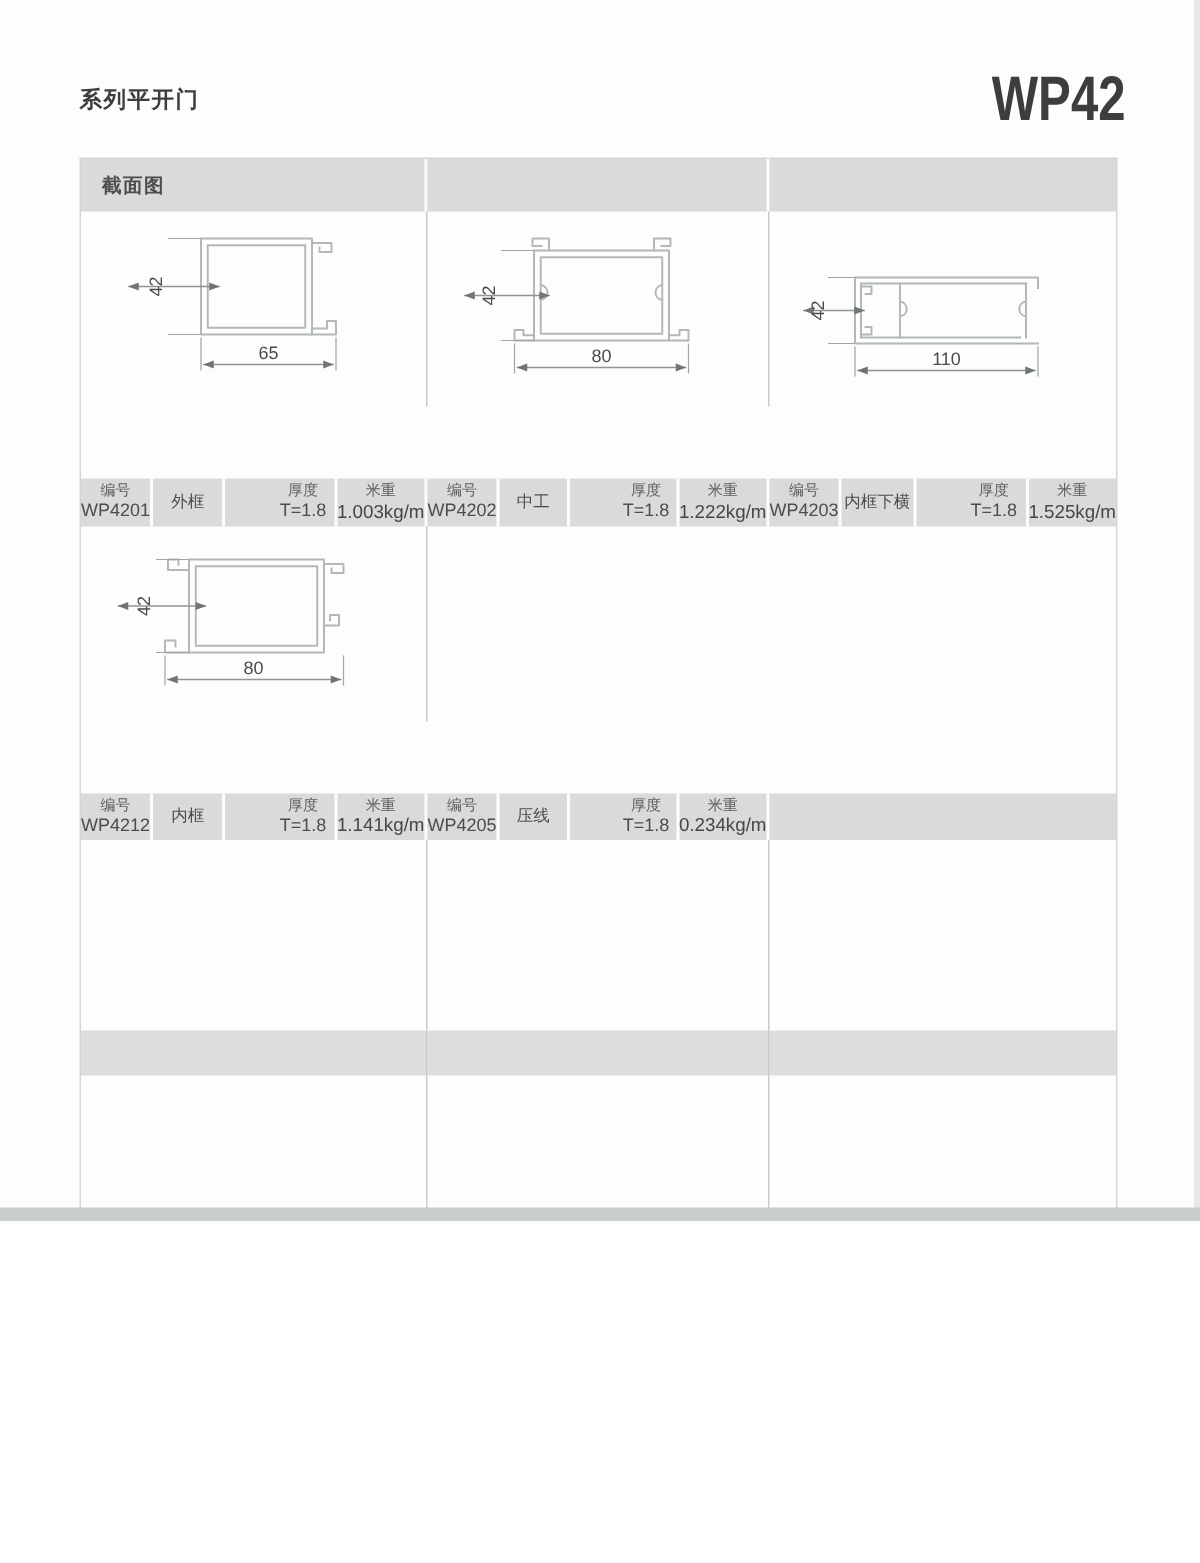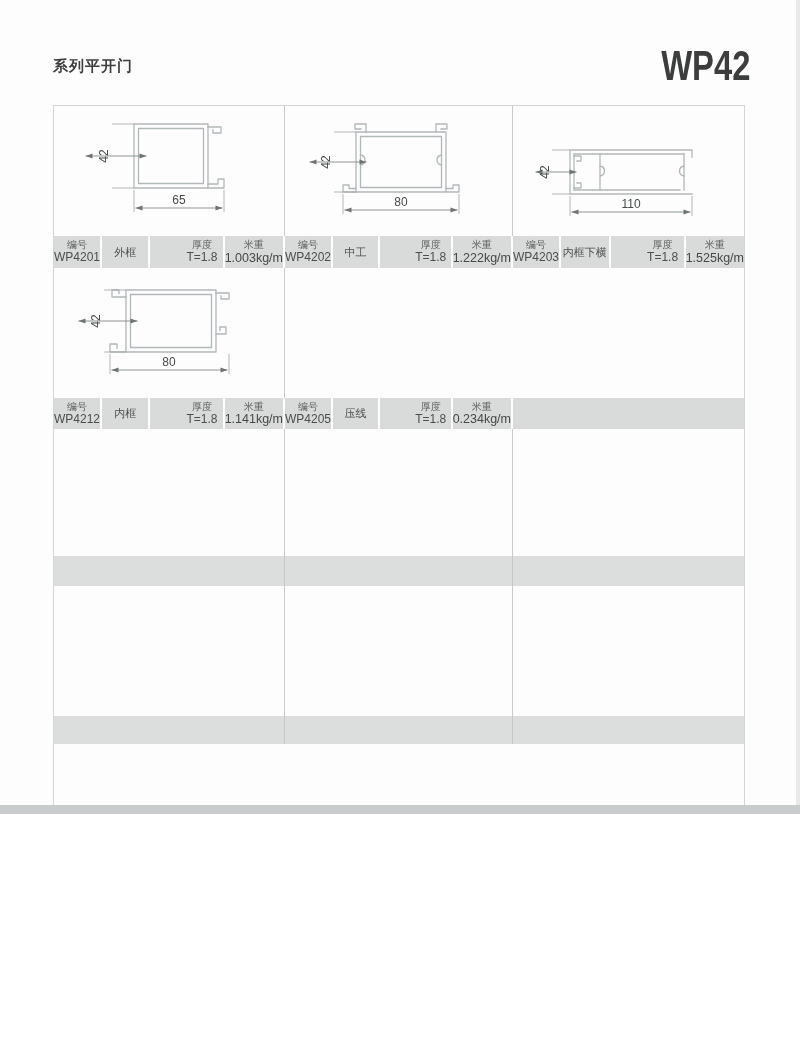--- a/index.html
+++ b/index.html
@@ -22,21 +22,21 @@
   .thead .tcol:last-child{border-right:none;}
   .thead-label{padding-left:14px;font-size:13px;font-weight:bold;color:#4d4f4f;letter-spacing:1px;}
 
   
   .drawrow{height:130px;}
   .drawrow .tcol{border-right:1px solid #c9cbcb;display:flex;align-items:center;justify-content:center;}
   .drawrow .tcol:last-child{border-right:none;text-align:right;}
   .drawrow.r2{height:130px;}
 
   
-  .specrow{height:32px;}
+  .specrow{height:32px;margin-top:48px;}
   .specrow.b2{height:31px;}
   .specrow .tcol{background:#d9dada;border-right:2px solid #fdfdfe;display:flex;}
   .specrow .tcol:last-child{border-right:none;}
   .specrow .tcol.emptyband{background:#d9dada;}
   .scell{display:flex;flex-direction:column;align-items:center;justify-content:center;border-right:2px solid #fdfdfe;line-height:1.12;}
   .scell:last-child{border-right:none;align-items:center;}
   .scell.w1{flex:55 0 0;} .scell.w2{flex:62 0 0;} .scell.w3{flex:55 0 0;padding-left:31px;} .scell.w4{flex:60 0 0;}
   .sl{font-size:10px;color:#5e6060;}
   .sv{font-size:12px;color:#4c4e4e;margin-top:1px;}
   .sv1{font-size:11px;color:#4c4e4e;}
@@ -81,20 +81,27 @@
   </defs>
 </svg>
 
 <div class="page">
 
   <div class="series-title">系列平开门</div>
   <div class="model-title">WP42</div>
 
   <div class="spec-table">
 
+    <div class="trow thead">
+      <div class="tcol c1">
+        <span class="thead-label">截面图</span>
+      </div>
+      <div class="tcol c2"></div>
+      <div class="tcol c3"></div>
+    </div>
 
     <div class="trow drawrow">
       <div class="tcol c1">
         <svg class="dwg" width="226" height="126" viewBox="0 0 226 126">
           <path class="pf" d="M78,16 H152 V80 H78 Z"></path>
           <path class="pf" d="M82.5,20.5 H147.5 V75.5 H82.5 Z"></path>
           <path class="pf" d="M152,19 h13 v6 h-8 v-3"></path>
           <path class="pf" d="M152,80 h16 v-9 h-6 v5 h-10"></path>
           <path class="xl" d="M78,16 H56 M78,80 H56"></path>
           <path class="dl" d="M60,17.5 V78.5" marker-start="url(#aS)" marker-end="url(#aE)" transform="rotate(90 60 48)"></path>

